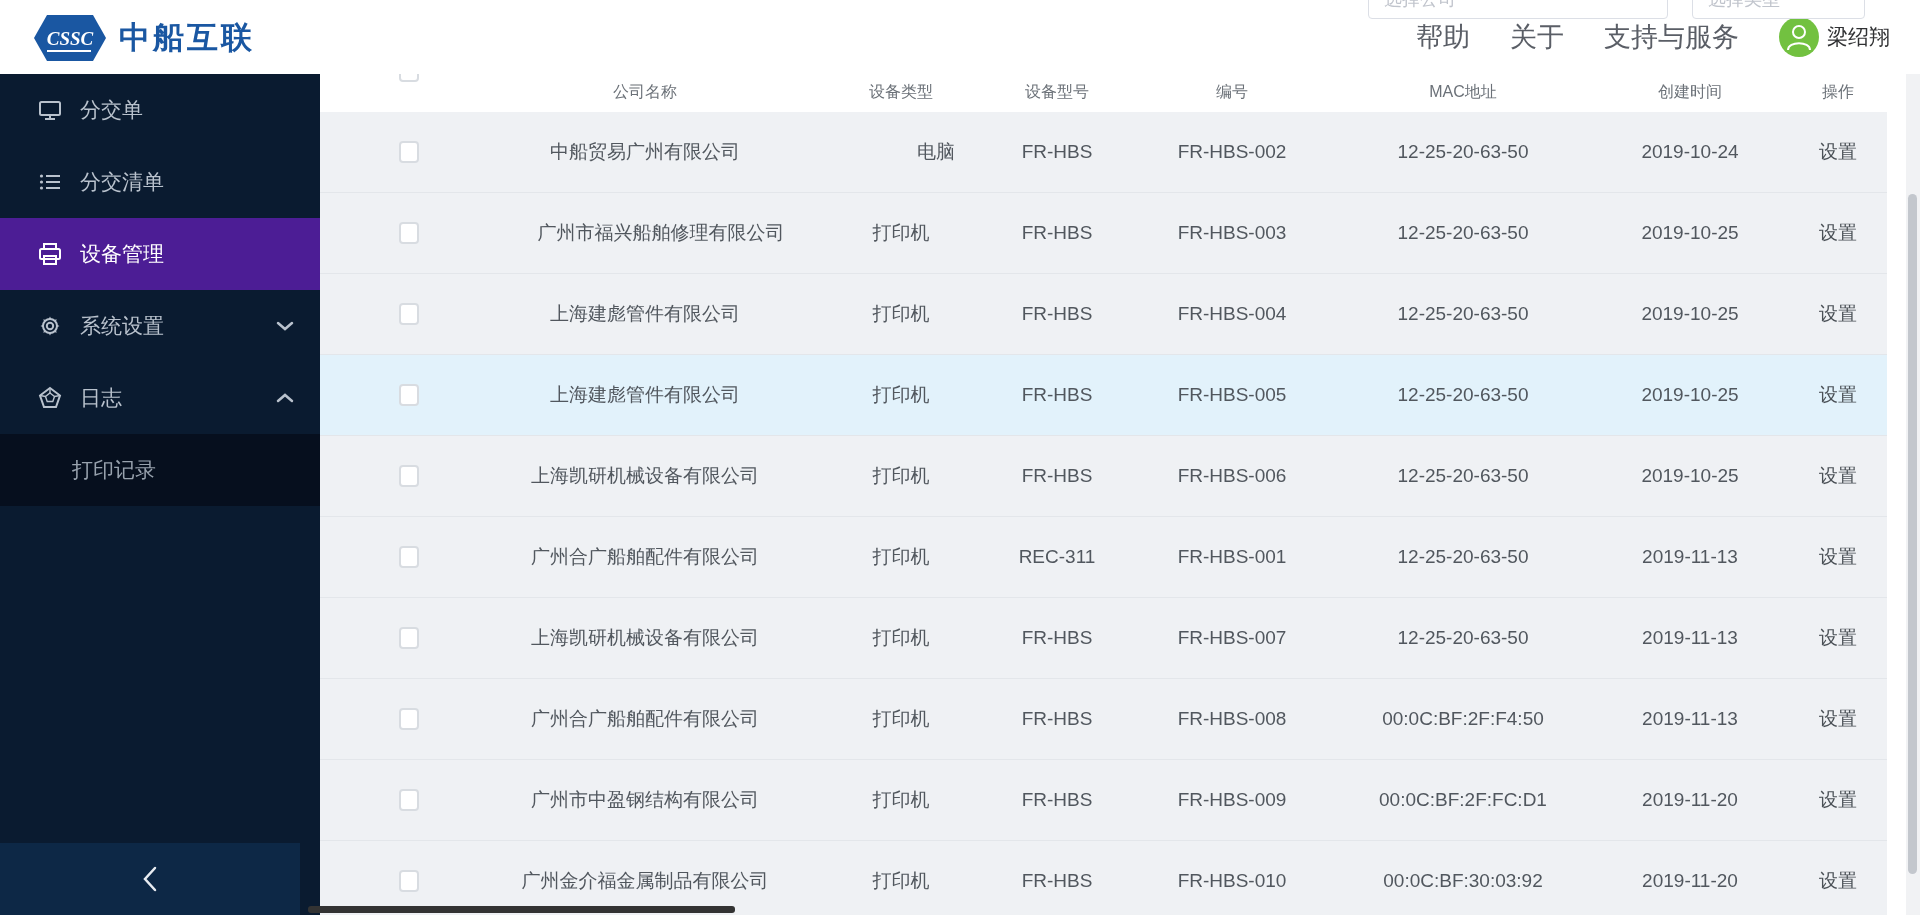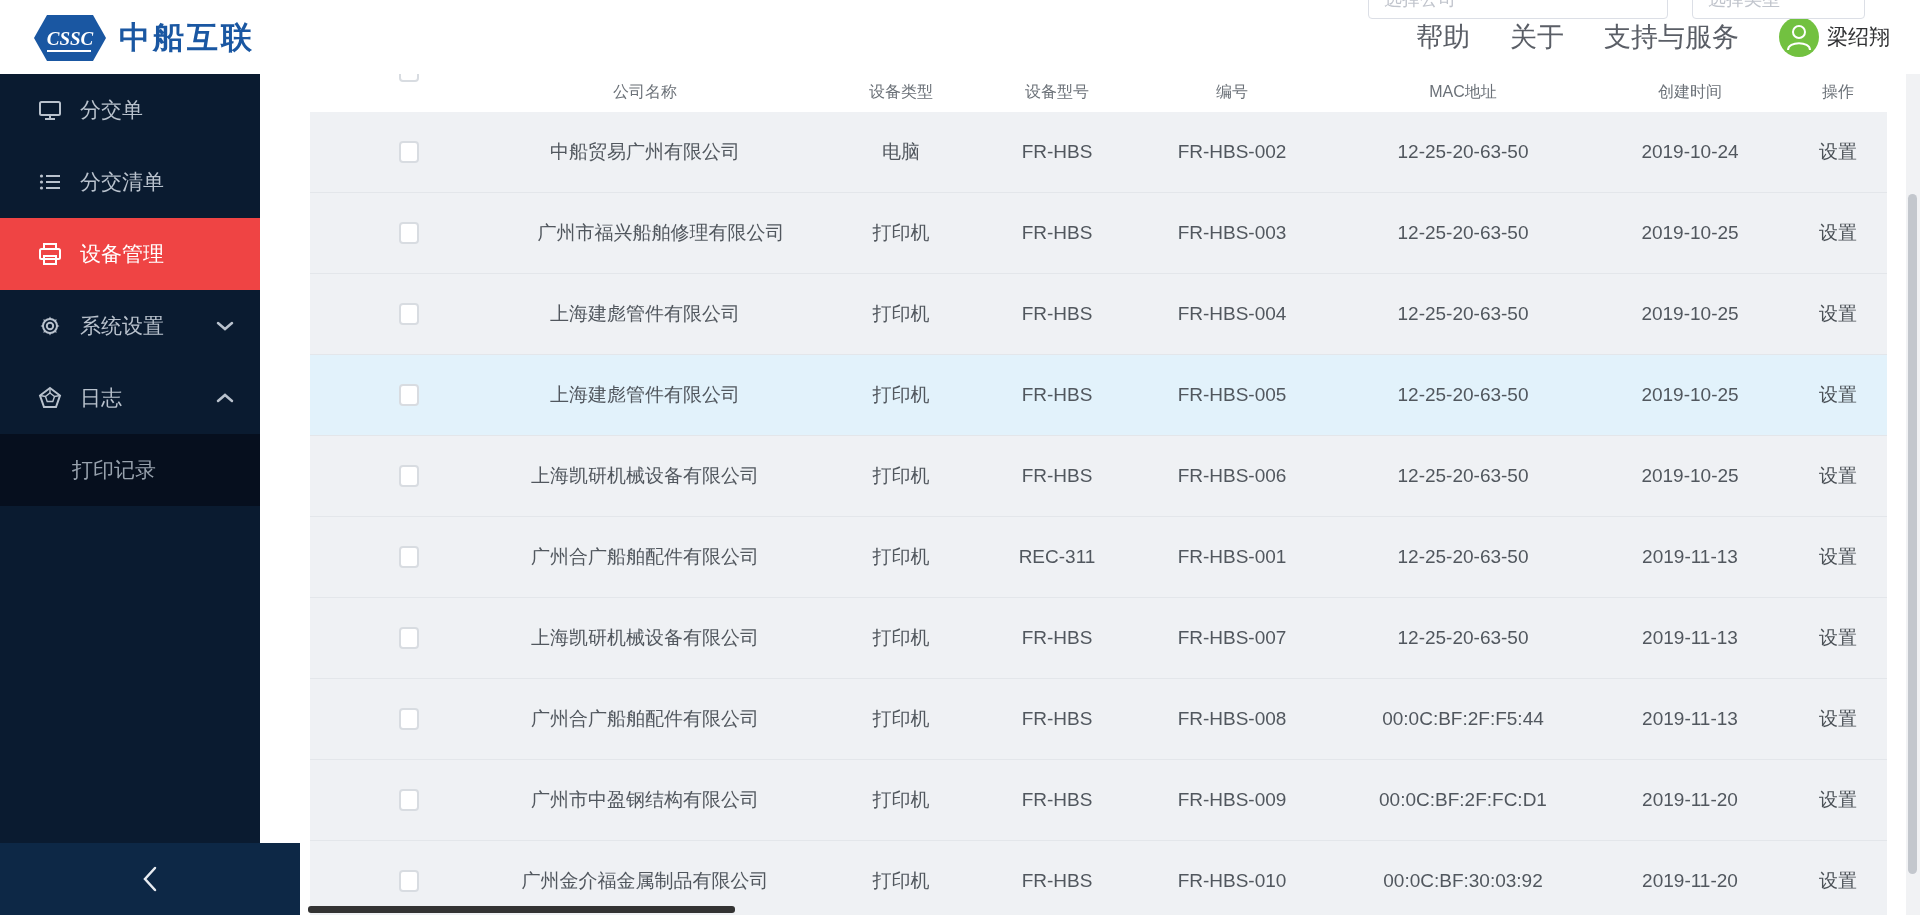--- a/index.html
+++ b/index.html
@@ -19,26 +19,26 @@
   .avatar svg { position:absolute; left:7px; top:6px; }
   .user-name { font-size:21px; color:#303133; }
   .filter-input { position:absolute; top:-21px; height:40px; border:1px solid #dcdfe6; border-radius:4px;
     background:#fff; font-size:18px; color:#606266; padding:0 15px; outline:none; z-index:40;
     font-family:"Liberation Sans", sans-serif; }
   .filter-input::placeholder { color:#c0c4cc; }
   #filter-company { left:1368px; width:300px; }
   #filter-type { left:1692px; width:173px; }
 
   
-  .sidebar { position:absolute; left:0; top:74px; width:260px; height:841px; background:#0a1b30; z-index:20; }
+  .sidebar { position:absolute; left:0; top:74px; width:320px; height:841px; background:#0a1b30; z-index:20; }
   .side-item { height:72px; display:flex; align-items:center; padding-left:38px; gap:18px;
     color:#b9c2cd; font-size:21px; cursor:pointer; position:relative; }
   .side-item .lbl { flex:0 0 auto; }
   .side-item .chev { margin-left:auto; margin-right:26px; display:flex; }
-  .side-item.active { background:#ef4444; color:#ffffff; }
+  .side-item.active { background:#4c1d95; color:#ffffff; }
   .side-item svg { flex:0 0 auto; }
   .side-sub { height:72px; display:flex; align-items:center; padding-left:72px;
     background:#060f1e; color:#98a2ae; font-size:21px; cursor:pointer; }
   .collapse-bar { position:absolute; left:0; bottom:0; width:300px; height:72px; background:#0d2846;
     display:flex; align-items:center; justify-content:center; cursor:pointer; }
 
   
   .content { position:absolute; left:300px; top:74px; width:1620px; height:841px; background:#fff; }
   .thead { position:absolute; left:10px; top:0; width:1577px; height:38px; background:#fff; }
   .th { position:absolute; top:-12px; transform:translateX(-50%); font-size:16px; color:#6b7178; white-space:nowrap;margin-top:20px; }
@@ -173,21 +173,21 @@
         <span class="th" style="left: 747px;">设备型号</span>
         <span class="th" style="left: 922px;">编号</span>
         <span class="th" style="left: 1153px;">MAC地址</span>
         <span class="th" style="left: 1380px;">创建时间</span>
         <span class="th" style="left: 1528px;">操作</span>
       </div>
     <div class="tbody" id="tbody">
         <div class="trow">
     <div class="row-check"></div>
     <span class="cell" style="left: 335px;">中船贸易广州有限公司</span>
-    <span class="cell" style="left: 591px;">电脑</span>
+    <span class="cell" style="left: 626px;">电脑</span>
     <span class="cell" style="left: 747px;">FR-HBS</span>
     <span class="cell" style="left: 922px;">FR-HBS-002</span>
     <span class="cell" style="left: 1153px;">12-25-20-63-50</span>
     <span class="cell" style="left: 1380px;">2019-10-24</span>
     <span class="cell action" style="left: 1528px;">设置</span>
   </div>
         <div class="trow">
     <div class="row-check"></div>
     <span class="cell" style="left: 335px; margin-left: 16px;">广州市福兴船舶修理有限公司</span>
     <span class="cell" style="left: 591px;">打印机</span>
@@ -246,21 +246,21 @@
     <span class="cell" style="left: 1153px;">12-25-20-63-50</span>
     <span class="cell" style="left: 1380px;">2019-11-13</span>
     <span class="cell action" style="left: 1528px;">设置</span>
   </div>
         <div class="trow">
     <div class="row-check"></div>
     <span class="cell" style="left: 335px;">广州合广船舶配件有限公司</span>
     <span class="cell" style="left: 591px;">打印机</span>
     <span class="cell" style="left: 747px;">FR-HBS</span>
     <span class="cell" style="left: 922px;">FR-HBS-008</span>
-    <span class="cell" style="left: 1153px;">00:0C:BF:2F:F5:44</span>
+    <span class="cell" style="left: 1153px;">00:0C:BF:2F:F4:50</span>
     <span class="cell" style="left: 1380px;">2019-11-13</span>
     <span class="cell action" style="left: 1528px;">设置</span>
   </div>
         <div class="trow">
     <div class="row-check"></div>
     <span class="cell" style="left: 335px;">广州市中盈钢结构有限公司</span>
     <span class="cell" style="left: 591px;">打印机</span>
     <span class="cell" style="left: 747px;">FR-HBS</span>
     <span class="cell" style="left: 922px;">FR-HBS-009</span>
     <span class="cell" style="left: 1153px;">00:0C:BF:2F:FC:D1</span>

